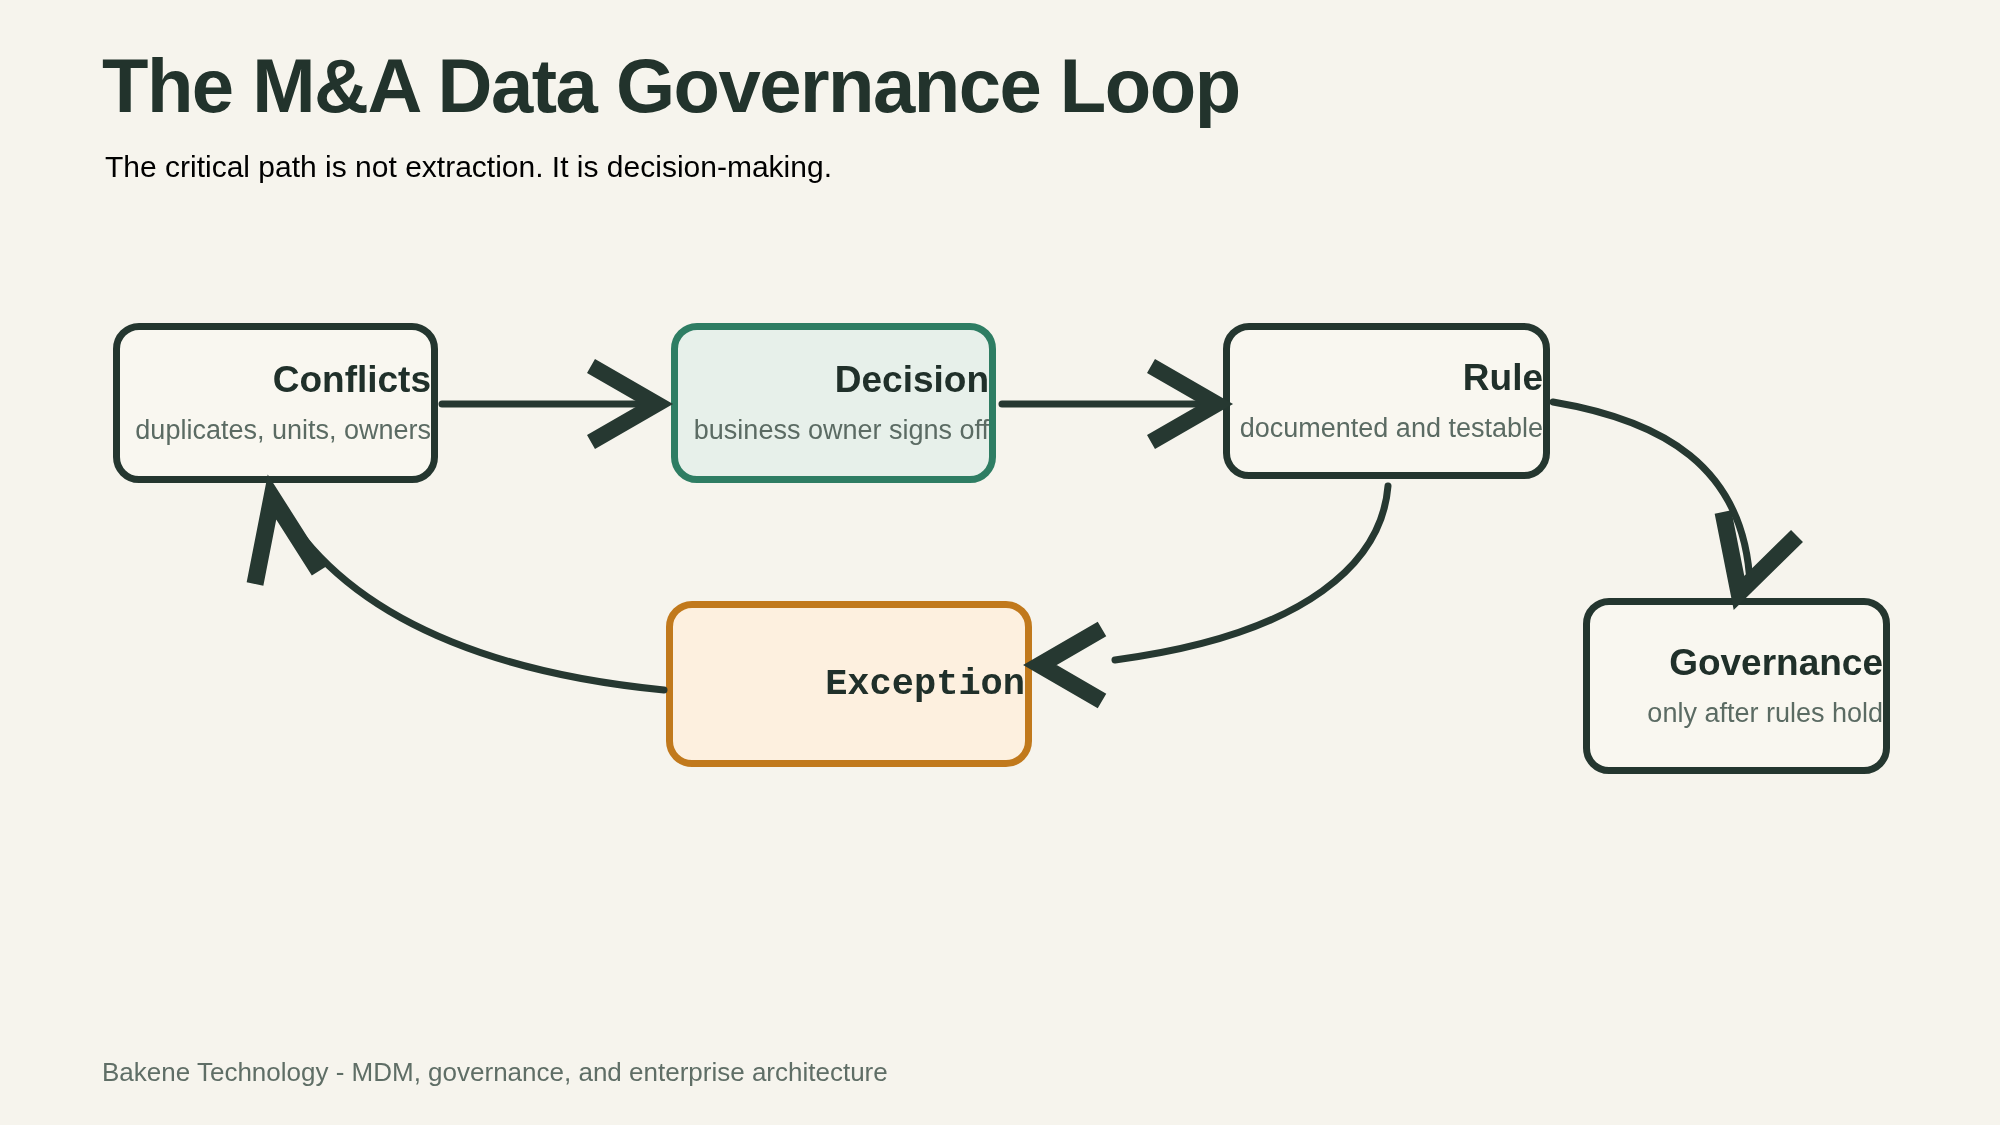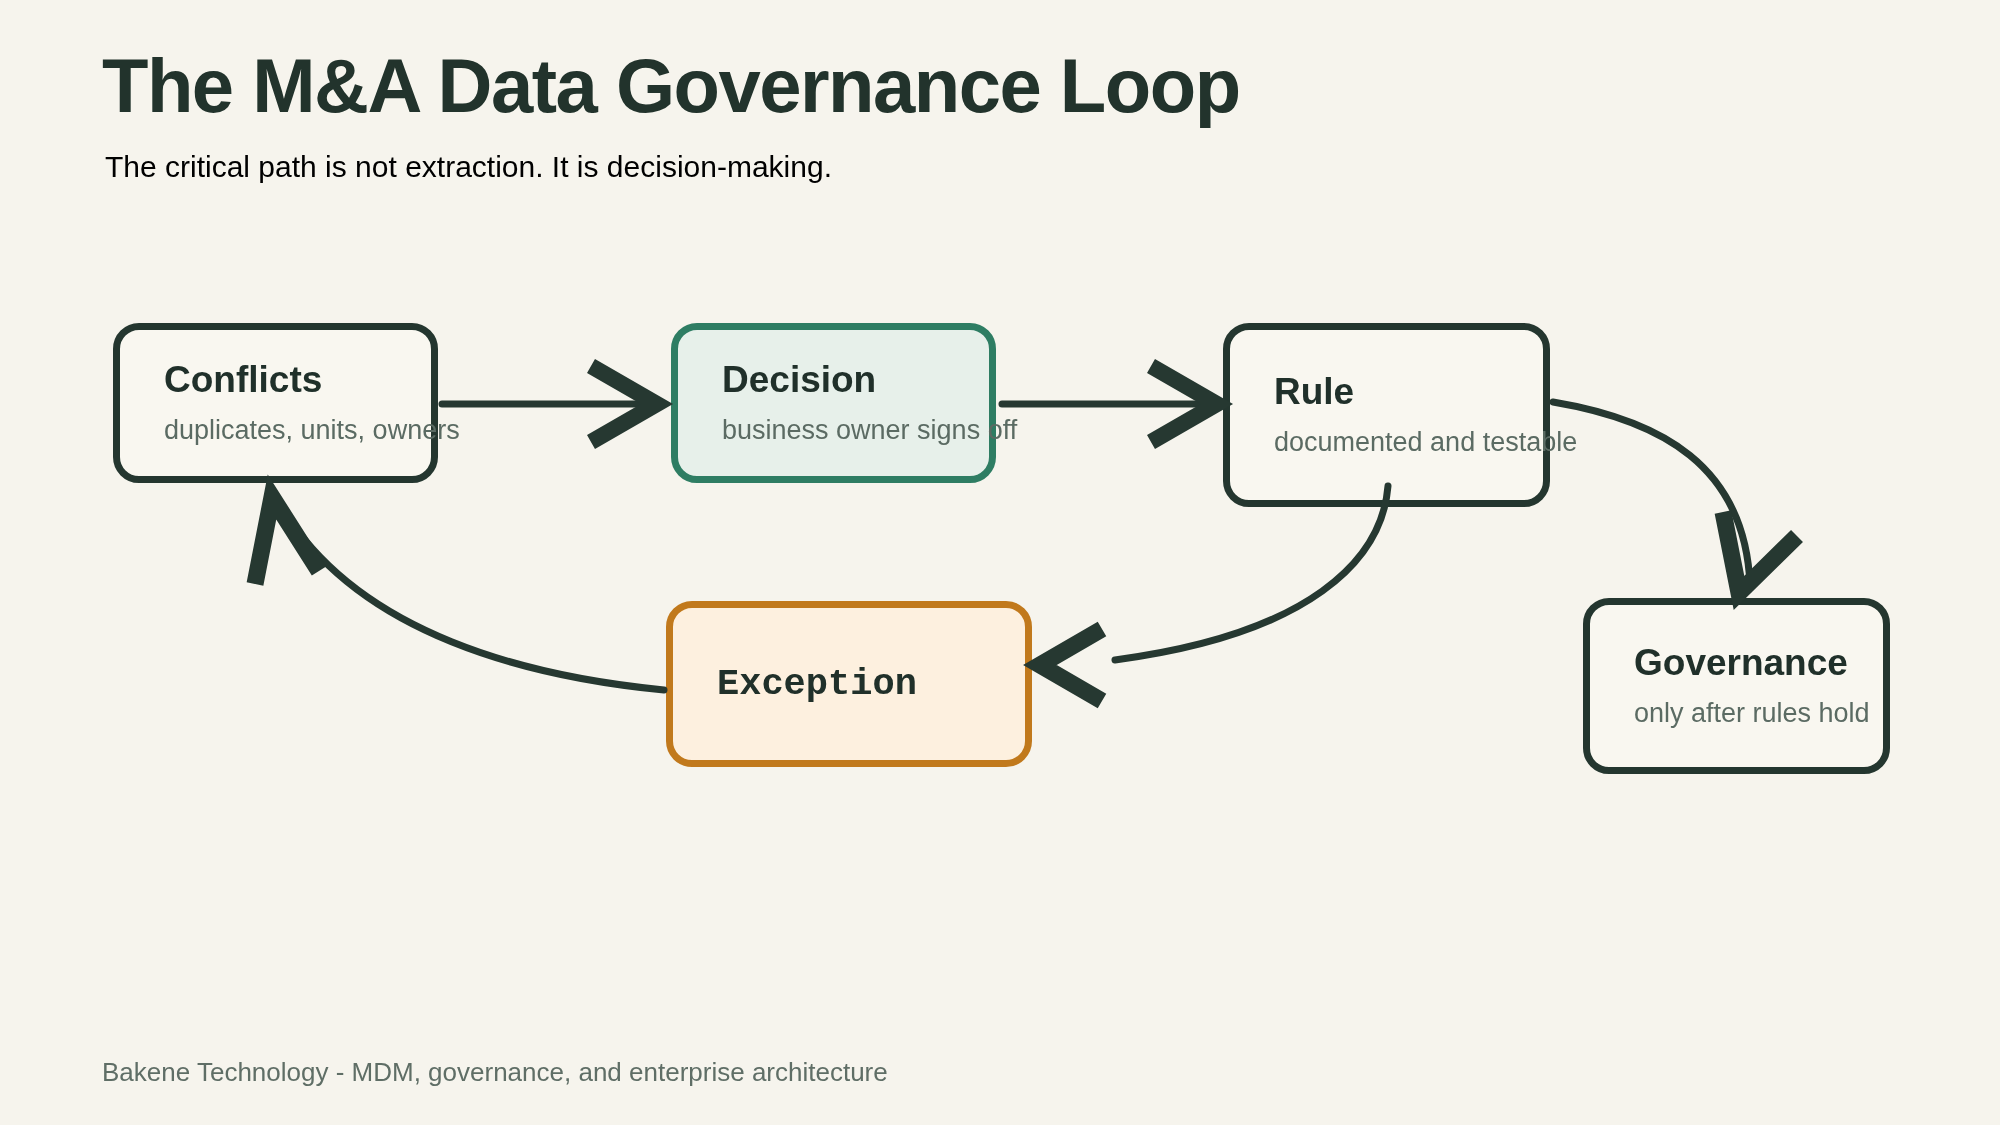--- a/index.html
+++ b/index.html
@@ -49,41 +49,42 @@
   .node{
     position:absolute;
     border:7px solid var(--ink);
     border-radius:26px;
     background:var(--box-fill);
     display:flex;
     flex-direction:column;
     justify-content:center;
     padding-left:44px;
     overflow:visible;
+    align-items:flex-end;
   }
   .node .node-title{
     font-size:37px;
     font-weight:700;
     color:#20302a;
     white-space:nowrap;
     line-height:1.1;
   }
   .node .node-subtitle{
     margin-top:14px;
     font-size:27px;
     color:var(--muted);
     white-space:nowrap;
     line-height:1.15;
   }
   .node.teal{border-color:var(--teal-border);background:var(--teal-fill);}
   .node.orange{border-color:var(--orange-border);background:var(--orange-fill);}
 
   #node-conflicts{left:113px;  top:323px; width:325px; height:160px;}
   #node-decision {left:671px;  top:323px; width:325px; height:160px;}
-  #node-rule     {left:1223px; top:323px; width:327px; height:184px;}
+  #node-rule     {left:1223px; top:323px; width:327px; height:156px;}
   #node-exception{left:666px;  top:601px; width:366px; height:166px;font-family:Liberation Mono, monospace;}
   #node-migration{left:1583px; top:598px; width:307px; height:176px;}
 
   svg.arrows{
     position:absolute;
     left:0; top:0;
     width:2000px; height:1125px;
     pointer-events:none;
   }
   svg.arrows .shaft{

